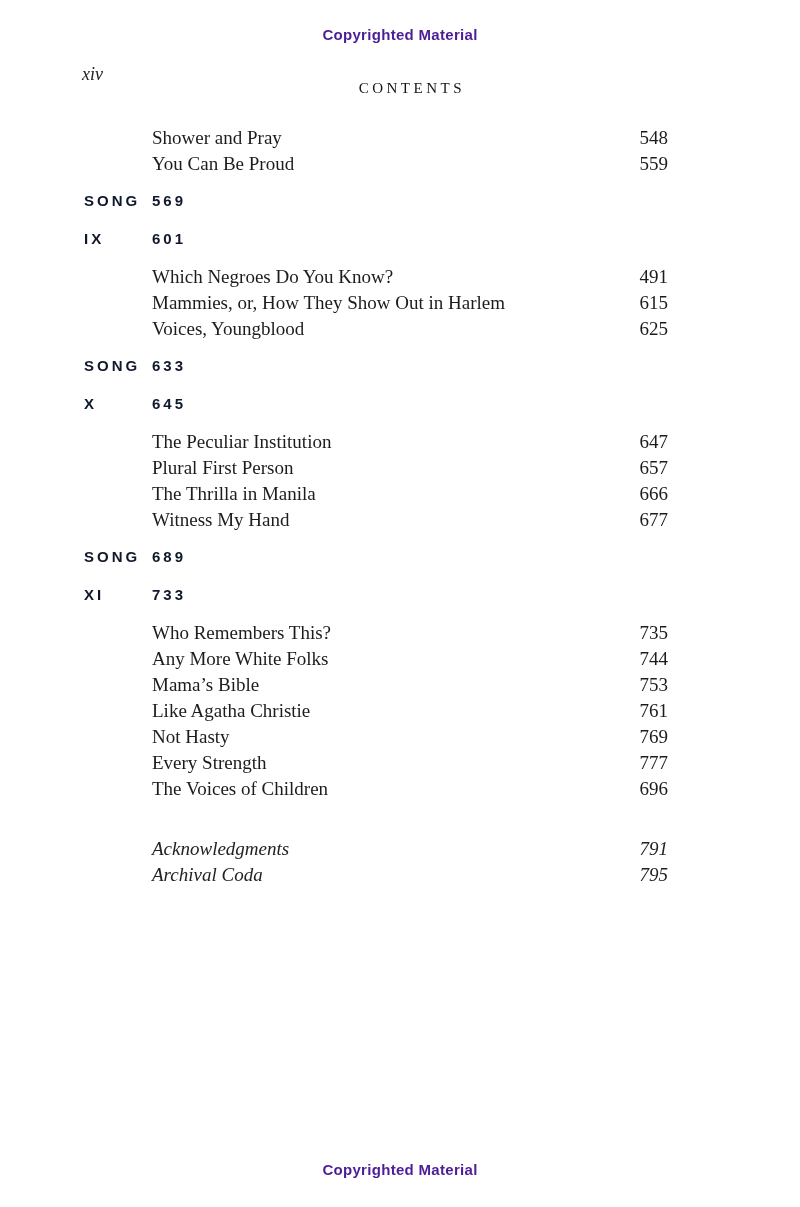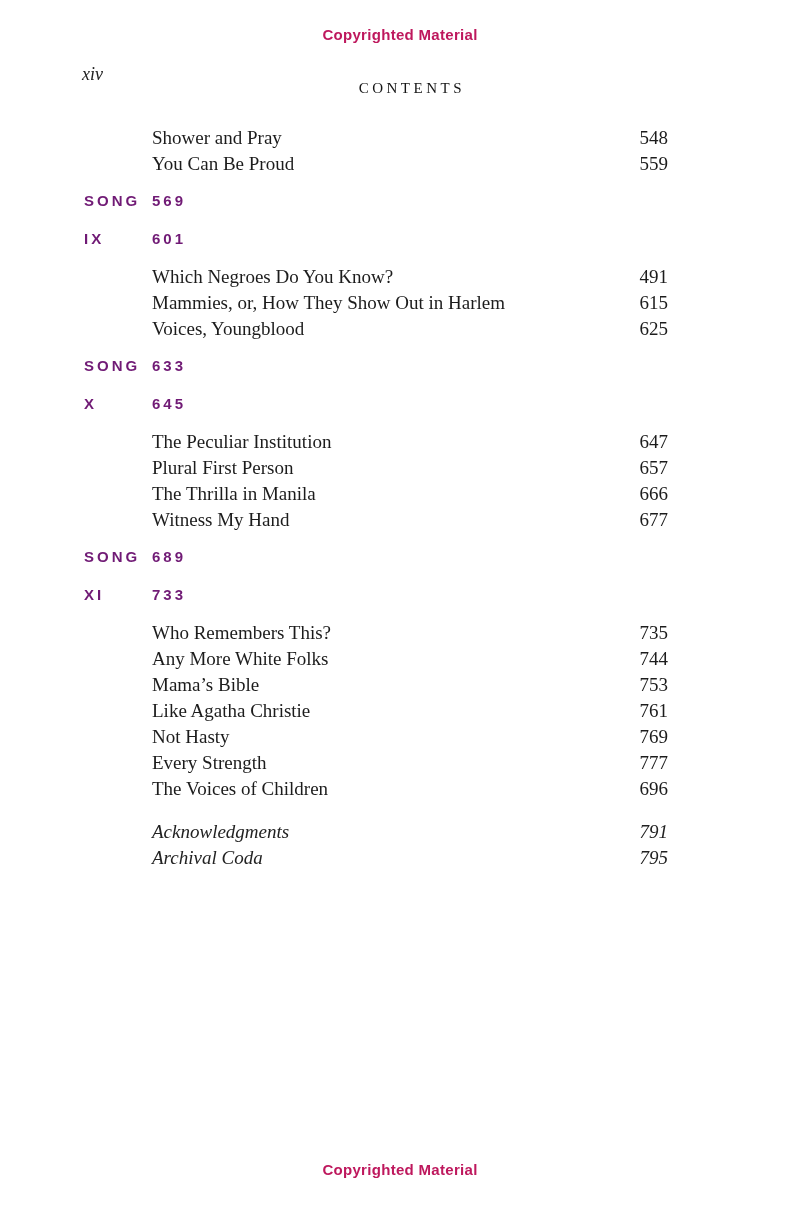--- a/index.html
+++ b/index.html
@@ -18,21 +18,21 @@
   }
   .copyright {
     position: absolute;
     left: 0;
     width: 800px;
     text-align: center;
     font-family: "Liberation Sans", "DejaVu Sans", sans-serif;
     font-weight: bold;
     font-size: 15px;
     letter-spacing: 0.3px;
-    color: #be185d;
+    color: #4c1d95;
   }
   .copyright.top { top: 26px; }
   .copyright.bottom { top: 1161px; }
 
   .running-head {
     position: absolute;
     top: 64px;
     left: 0;
     width: 800px;
     height: 24px;
@@ -74,25 +74,25 @@
   .entry .t { white-space: nowrap; }
   .entry .p { white-space: nowrap; }
 
   .part-row {
     display: flex;
     margin: 11px 0 12px -68px;
     font-family: "Liberation Sans", "DejaVu Sans", sans-serif;
     font-weight: bold;
     font-size: 15px;
     letter-spacing: 3px;
-    color: #701a75;
+    color: #0f172a;
   }
   .part-label { width: 68px; }
 
-  .backmatter { margin-top: 17px; font-family: Liberation Serif, serif; }
+  .backmatter { margin-top: 34px; font-family: Liberation Serif, serif; }
   .backmatter .entry {
     font-style: italic;
     color: #222222;
   }
 </style>
 </head>
 <body>
 
 <div class="page">
 

